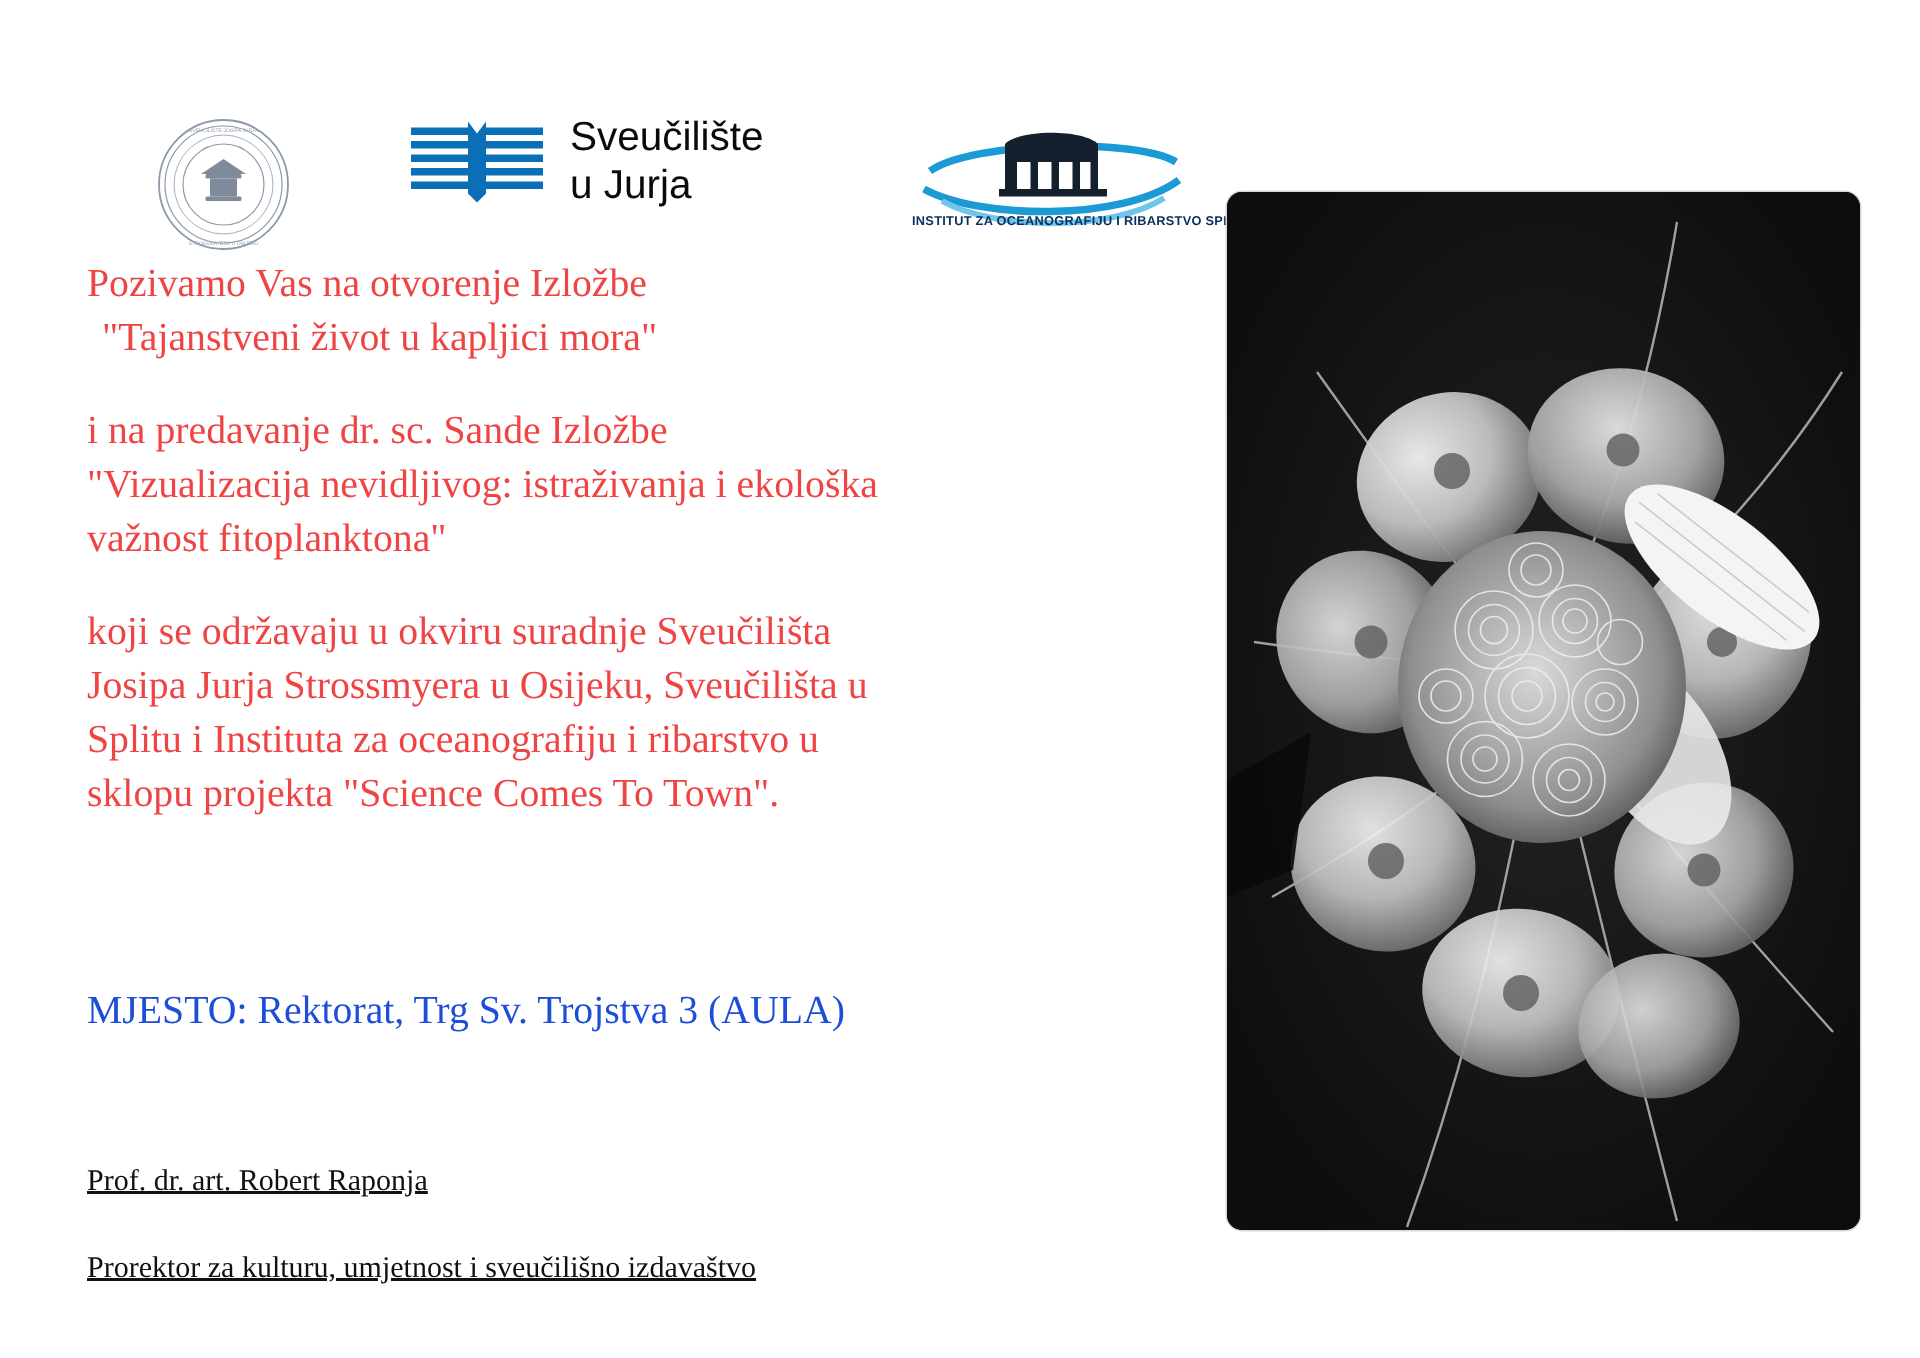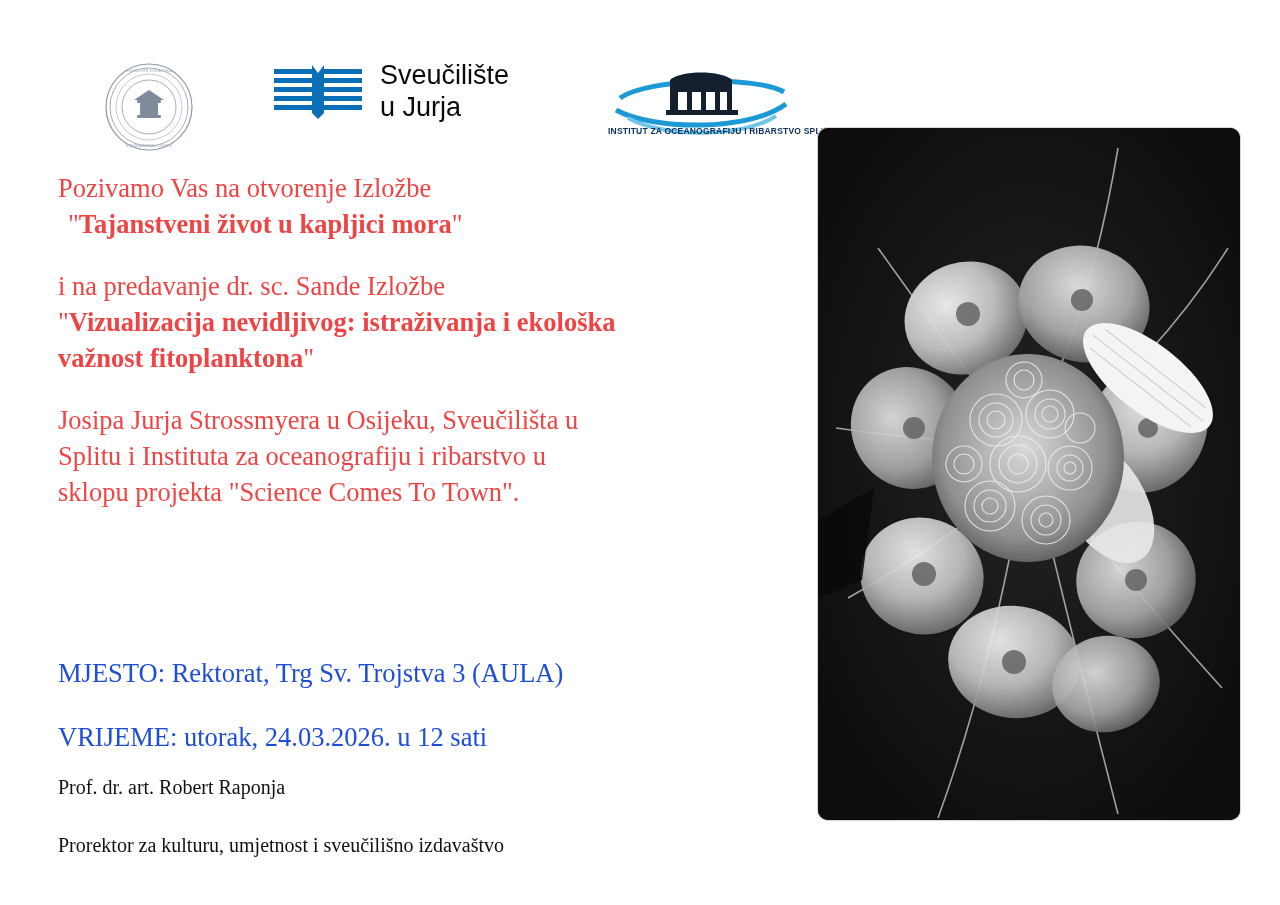--- a/index.html
+++ b/index.html
@@ -12,21 +12,21 @@
     background: #ffffff;
     font-family: "Liberation Serif", serif;
     color: #1a1a1a;
     overflow: hidden;
     position: relative;
   }
 
   
   .header {
     position: absolute;
-    top: 28px;
+    top: 44px;
     left: 0;
     width: 1280px;
     height: 95px;
   }
 
   
   .seal {
     position: absolute;
     left: 104px;
     top: 34px;
@@ -80,41 +80,42 @@
     position: absolute;
     left: 58px;
     top: 170px;
     width: 730px;
     font-size: 26.5px;
     line-height: 1.36;
     color: #ef4444;
   }
   .invite p { margin: 0; }
   .para { margin-bottom: 26px !important; }
-  .b { font-weight: bold; }
+  .b { font-weight: normal; }
   .indent-1 { padding-left: 10px; }
 
   .place-block {
     position: absolute;
     left: 58px;
     top: 628px;
     width: 740px;
     font-size: 26.5px;
     line-height: 1.42;
     color: #1d4ed8;
   }
 
   .signature {
     position: absolute;
     left: 58px;
     top: 748px;
     width: 740px;
     font-size: 20px;
     line-height: 1.9;
     color: #111111;
+    text-decoration: underline;
   }
 
   
   .photo {
     position: absolute;
     left: 818px;
     top: 128px;
     width: 422px;
     height: 692px;
     border-radius: 10px;
@@ -199,28 +200,28 @@
 
 <div class="invite">
 
   <p>Pozivamo Vas na otvorenje Izložbe</p>
   <p class="indent-1 para"><span>"</span><span class="b">Tajanstveni život u kapljici mora</span><span>"</span></p>
 
   <p>i na predavanje dr. sc. Sande Izložbe</p>
   <p><span>"</span><span class="b">Vizualizacija nevidljivog: istraživanja i ekološka</span></p>
   <p class="para"><span class="b">važnost fitoplanktona</span><span>"</span></p>
 
+  <p>koji se održavaju u okviru suradnje Sveučilišta</p>
   <p>Josipa Jurja Strossmyera u  Osijeku, Sveučilišta u</p>
   <p>Splitu i Instituta za oceanografiju i ribarstvo u</p>
   <p>sklopu projekta "Science Comes To Town".</p>
 </div>
 
 <div class="place-block">
   <p>MJESTO:  Rektorat, Trg Sv. Trojstva 3 (AULA)</p>
-  <p>VRIJEME: utorak, 24.03.2026. u 12 sati</p>
 </div>
 
 <div class="signature">
   <p>Prof. dr. art. Robert Raponja</p>
   <p>Prorektor za kulturu, umjetnost i sveučilišno izdavaštvo</p>
 </div>
 
 <div class="photo">
   <svg width="422" height="692" viewBox="0 0 422 692" aria-hidden="true">
     <defs>

